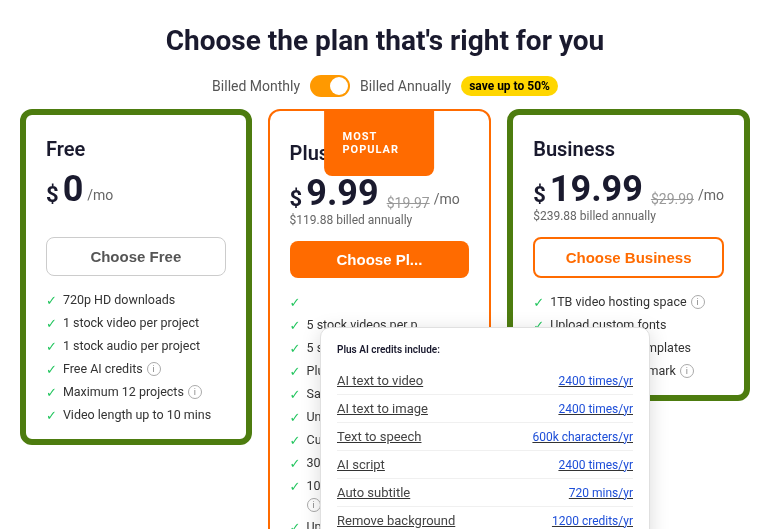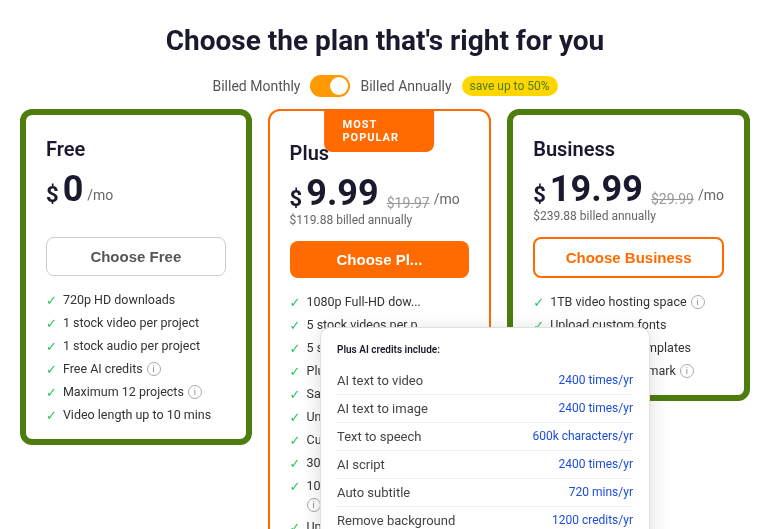--- a/index.html
+++ b/index.html
@@ -45,23 +45,23 @@
       width: 18px;
       height: 18px;
       background: #fff;
       border-radius: 50%;
       position: absolute;
       top: 2px;
       right: 2px;
     }
     .save-badge {
       background: #ffd600;
-      color: #4d7c0f;
+      color: #000000;
       font-size: 12px;
-      font-weight: 400;
+      font-weight: 700;
       padding: 3px 8px;
       border-radius: 12px;
     }
     .plans-container {
       display: flex;
       gap: 16px;
       align-items: flex-start;
       position: relative;
     }
     .plan-card {
@@ -79,21 +79,21 @@
     .most-popular-badge {
       position: absolute;
       top: -1px;
       left: 50%;
       transform: translateX(-50%);
       background: #ff6b00;
       color: #fff;
       font-size: 11px;
       font-weight: 700;
       letter-spacing: 1px;
-      padding: 8px 18px;
+      padding: 20px 18px;
       border-radius: 0 0 8px 8px;
       text-transform: uppercase;
     }
     .plan-name {
       font-size: 20px;
       font-weight: 600;
       color: #1a1a2e;
       margin-bottom: 10px;
     }
     .plan-price {
@@ -206,24 +206,25 @@
     }
     .ai-popup-title {
       font-size: 10px;
       font-weight: 600;
       color: #1a1a2e;
       margin-bottom: 12px;
     }
     .ai-popup-row {
       display: flex;
       justify-content: space-between;
-      align-items: flex-start;
+      align-items: center;
       padding: 6px 0;
       border-bottom: 1px solid #f0f0f0;
       font-size: 13px;
+      text-decoration: underline;
     }
     .ai-popup-row:last-child {
       border-bottom: none;
     }
     .ai-popup-label {
       color: #444;
     }
     .ai-popup-value {
       color: #1d4ed8;
       font-size: 12px;
@@ -290,21 +291,20 @@
         <span class="price-dollar">$</span>
         <span class="price-amount">9.99</span>
         <span class="price-original">$19.97</span>
         <span class="price-period">/mo</span>
       </div>
       <div class="billed-annually">$119.88 billed annually</div>
       <button class="choose-btn plus">Choose Pl...</button>
       <ul class="features-list">
         <li>
             <span class="check-icon">✓</span>
-            <span class="feature-text">1080p Full-HD dow...</span>
           </li>
         <li>
             <span class="check-icon">✓</span>
             <span class="feature-text">5 stock videos per p...</span>
           </li>
         <li>
             <span class="check-icon">✓</span>
             <span class="feature-text">5 stock audio per pr...</span>
           </li>
         <li>

